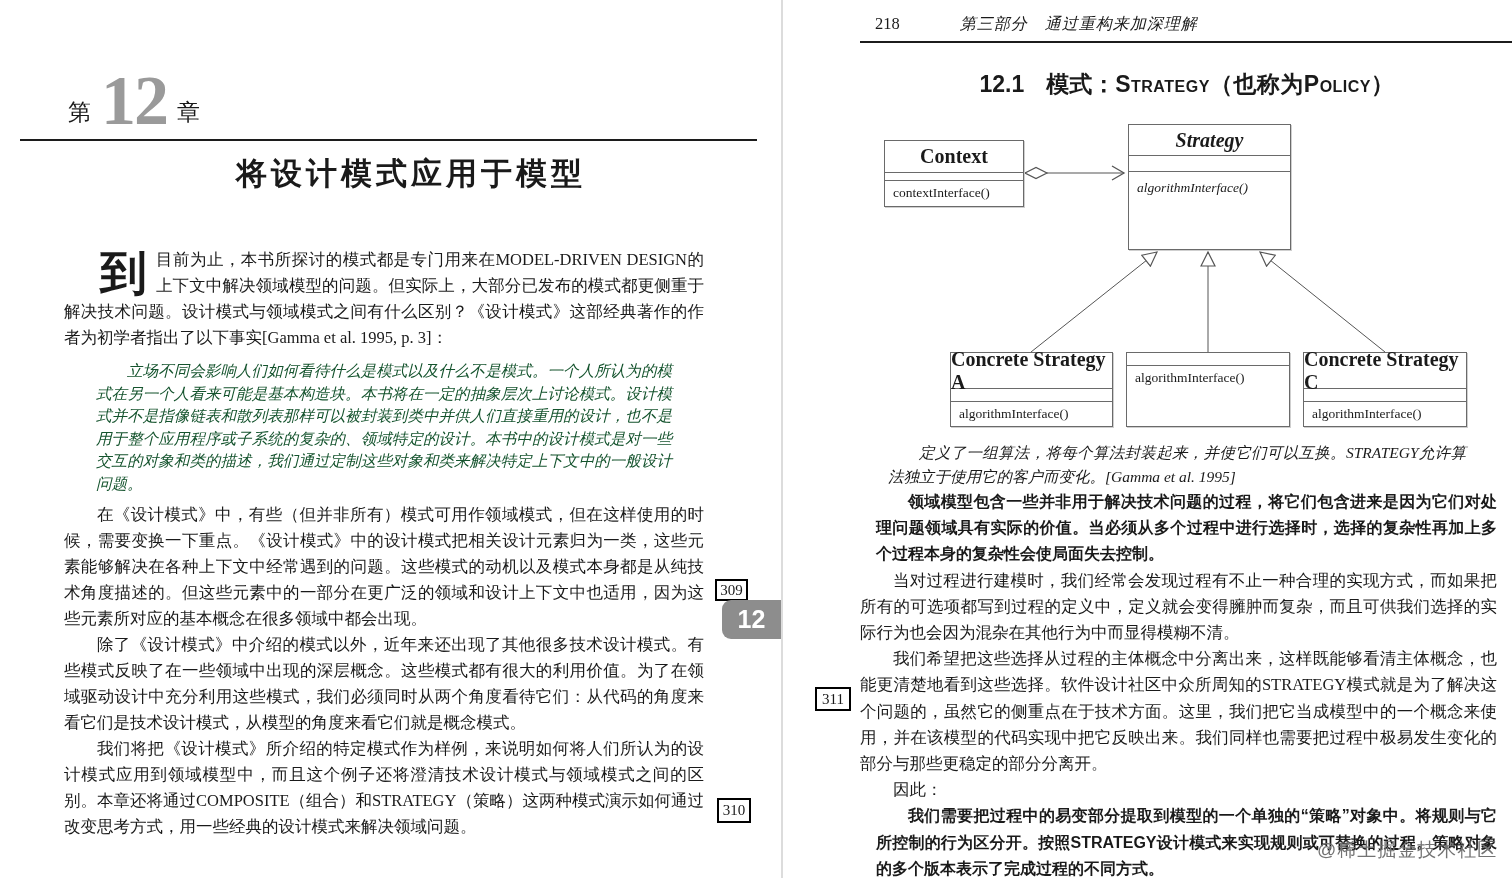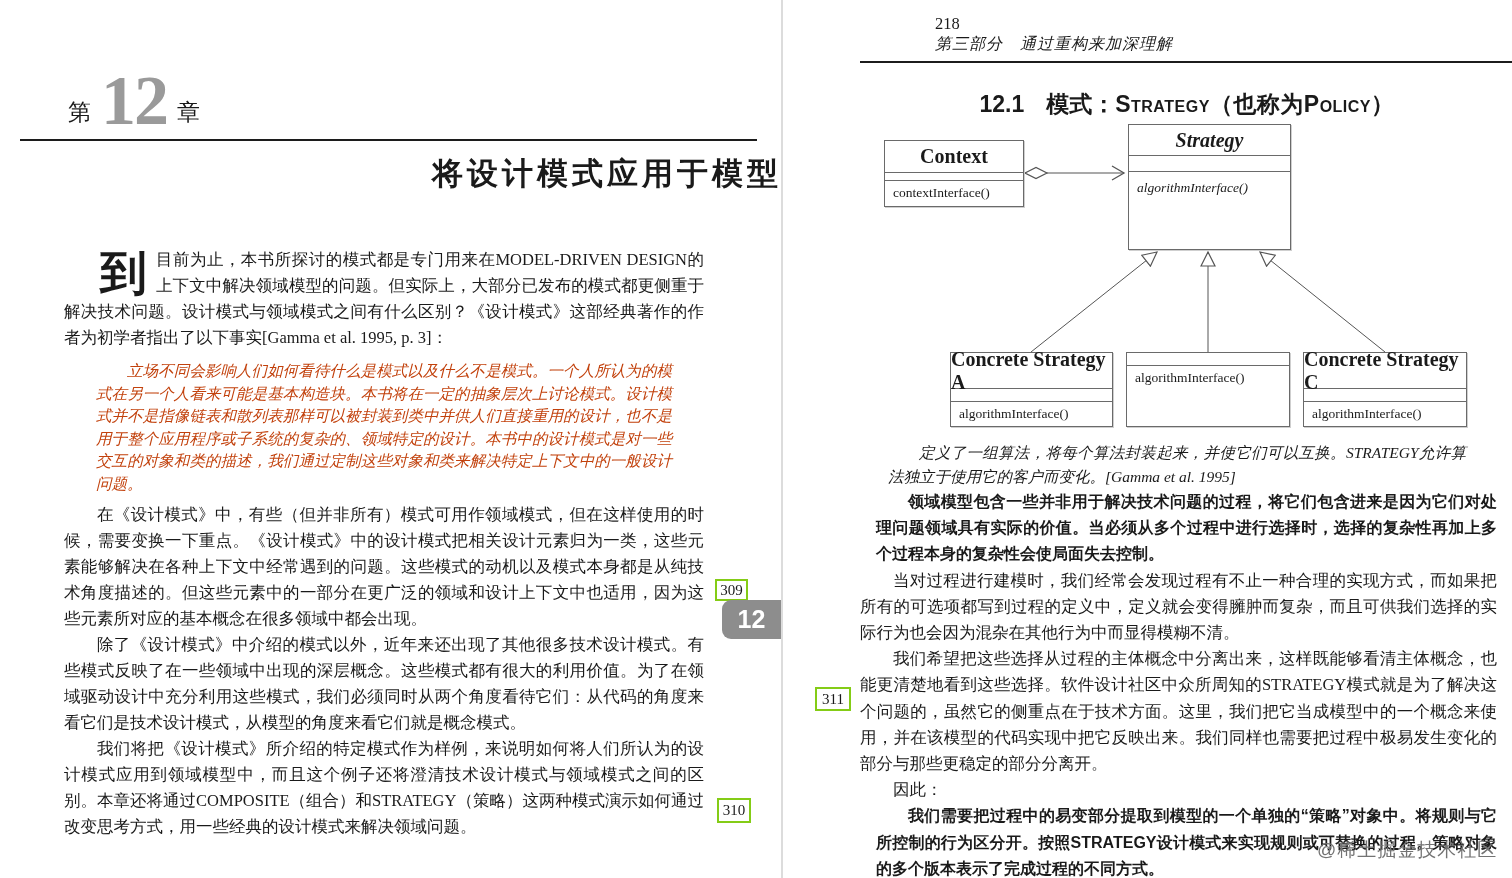--- a/index.html
+++ b/index.html
@@ -19,62 +19,62 @@
     margin: 62px 0 0 68px; height: 74px;
   }
   .chapter-zh { font-size: 23px; padding-bottom: 8px; }
   .chapter-num {
     font-size: 70px; line-height: 70px; font-weight: bold;
     color: #9a9a9a; letter-spacing: -2px;
     font-family: "Liberation Serif", "DejaVu Serif", serif;
   }
   .chapter-rule { margin: 3px 25px 0 20px; border-top: 2px solid #1c1c1c; }
   .chapter-title {
-    margin-top: 12px; text-align: right;
+    margin-top: 12px; text-align: center;
     font-family: Liberation Sans, sans-serif;
     font-weight: bold; font-size: 31px; letter-spacing: 4px; margin-left: 40px;
   }
   .lp-body {
     margin: 52px 78px 0 64px;
     font-size: 16.5px; line-height: 26px; text-align: justify;
   }
   .lp-body p.indent { text-indent: 2em; }
   .dropcap {
     float: left; font-size: 47px; line-height: 48px; font-weight: bold;
     margin: 2px 9px 0 36px;
     font-family: "Liberation Sans", "DejaVu Sans", sans-serif;
   }
   .lp-quote {
     margin: 9px 0 7px 0; padding: 0 32px;
     font-style: italic; font-size: 15.5px; line-height: 22.5px;
-    text-indent: 2em; color: #c2410c;
+    text-indent: 2em; color: #14532d;
   }
 
   
   .page-marker {
-    position: absolute; border: 2px solid #84cc16; background: #fff;
+    position: absolute; border: 2px solid #000000; background: #fff;
     display: flex; align-items: center; justify-content: center;
     font-size: 15px; font-family: "Liberation Serif", "DejaVu Serif", serif;
   }
   #marker-309 { left: 715px; top: 579px; width: 33px; height: 22px; }
   #marker-310 { left: 717px; top: 798px; width: 34px; height: 25px; }
   #marker-311 { left: 815px; top: 687px; width: 36px; height: 24px; }
   .chapter-tab {
     position: absolute; left: 722px; top: 600px; width: 59px; height: 39px;
     background: #8d8d8d; border-radius: 9px 0 0 9px;
     color: #fff; font-family: "Liberation Sans", "DejaVu Sans", sans-serif;
     font-weight: bold; font-size: 25px;
     display: flex; align-items: center; justify-content: center;
   }
 
   
   .page-right { position: absolute; left: 782px; top: 0; width: 730px; height: 878px; overflow: hidden; }
   .rp-header {
     display: flex; align-items: baseline; gap: 0;
-    margin: 14px 0 0 93px; font-size: 16.5px; flex-direction: column;
+    margin: 14px 0 0 93px; font-size: 16.5px;
   }
   .rp-header .part-title { margin-left: 60px; font-style: italic; font-size: 16px; letter-spacing: 1px; }
   .rp-header-rule { margin: 6px 0 0 78px; border-top: 2px solid #1c1c1c; }
   .rp-section {
     display: flex; align-items: baseline;
     margin: 26px 0 0 80px;
     font-family: "Liberation Sans", "DejaVu Sans", sans-serif;
     font-weight: bold; font-size: 23px; justify-content: center;
   }
   .rp-section .sec-num { margin-right: 22px; }

